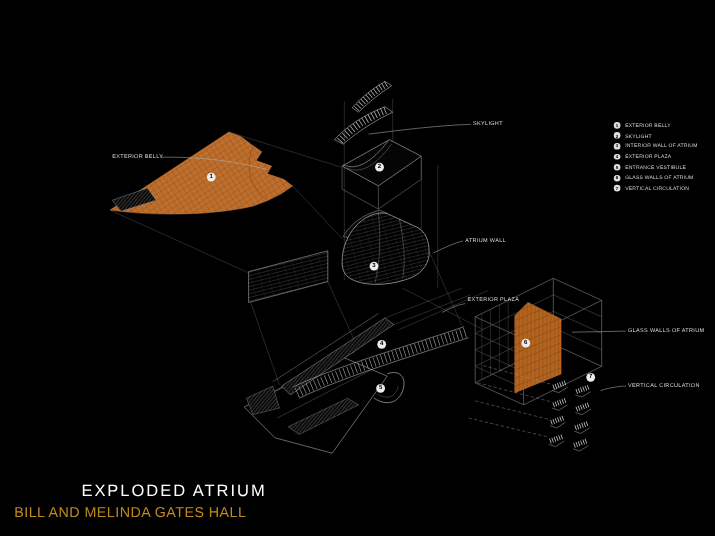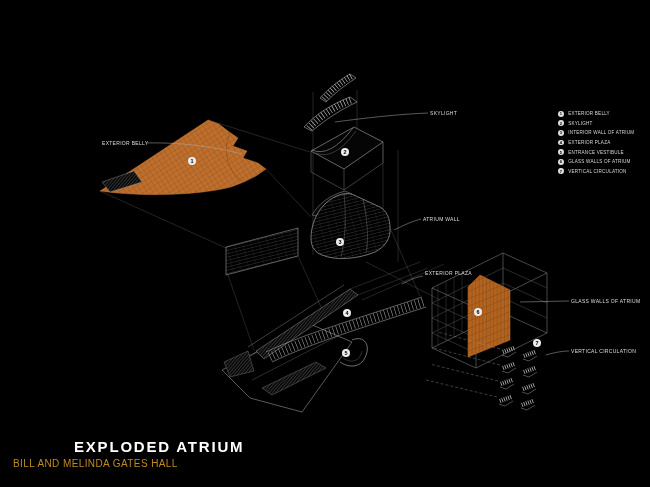--- a/index.html
+++ b/index.html
@@ -7,23 +7,23 @@
          font-family:"Liberation Sans",sans-serif;}
   svg{position:absolute;left:0;top:0;}
   .callout{position:absolute;font-size:5px;color:#dcdcdc;letter-spacing:.3px;white-space:nowrap;}
   .marker{position:absolute;width:8px;height:8px;border-radius:50%;background:#ededed;color:#000;
           font-size:5.5px;font-weight:bold;display:flex;align-items:center;justify-content:center;}
   .legend{position:absolute;left:558px;top:109px;}
   .legend-row{display:flex;align-items:center;height:9.6px;gap:4.5px;}
   .legend-num{width:5.8px;height:5.8px;border-radius:50%;background:#ddd;color:#000;font-size:4px;
               font-weight:bold;display:flex;align-items:center;justify-content:center;flex:0 0 auto;}
   .legend-label{font-size:4.6px;color:#d4d4d4;letter-spacing:.2px;white-space:nowrap;}
-  .title{position:absolute;left:74px;top:438px;font-size:15px;font-weight:700;letter-spacing:1.8px;
+  .title{position:absolute;left:74px;top:438px;font-size:15px;font-weight:400;letter-spacing:1.8px;
          color:#fff;white-space:nowrap;}
-  .subtitle{position:absolute;left:13px;top:458px;font-size:10px;color:#bf8a1e;letter-spacing:.4px;
+  .subtitle{position:absolute;left:13px;top:458px;font-size:13px;color:#bf8a1e;letter-spacing:.4px;
             white-space:nowrap;}
 </style>
 </head>
 <body>
 
 <div class="stage">
 
   <svg width="650" height="487" viewBox="0 0 650 487">
     <defs>
       <pattern id="gridBelly" width="4.6" height="4.6" patternUnits="userSpaceOnUse" patternTransform="rotate(-33)">

